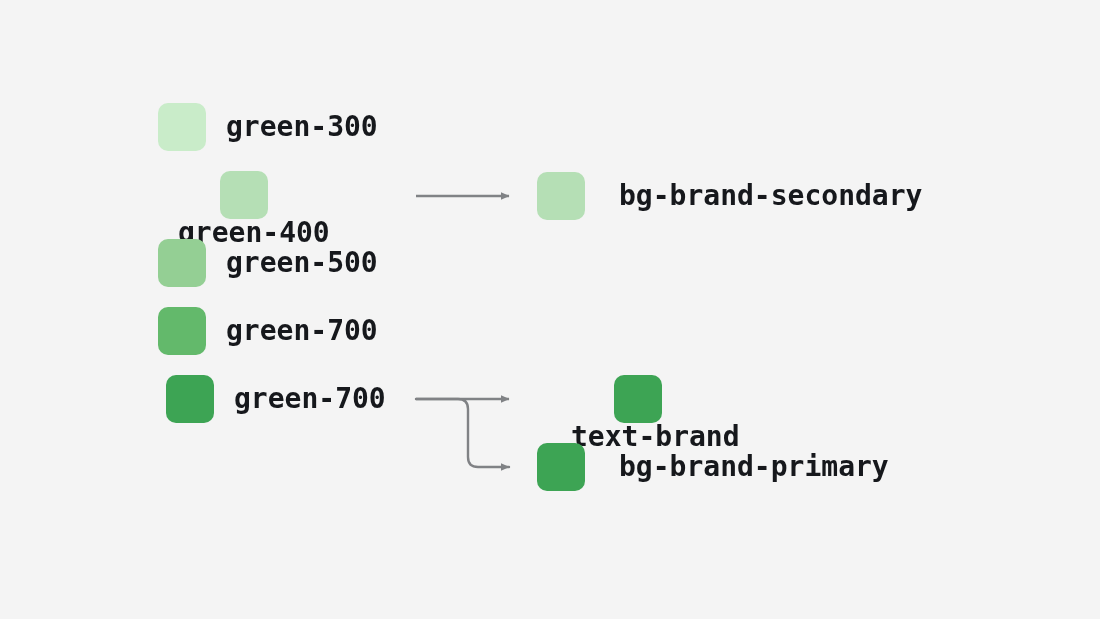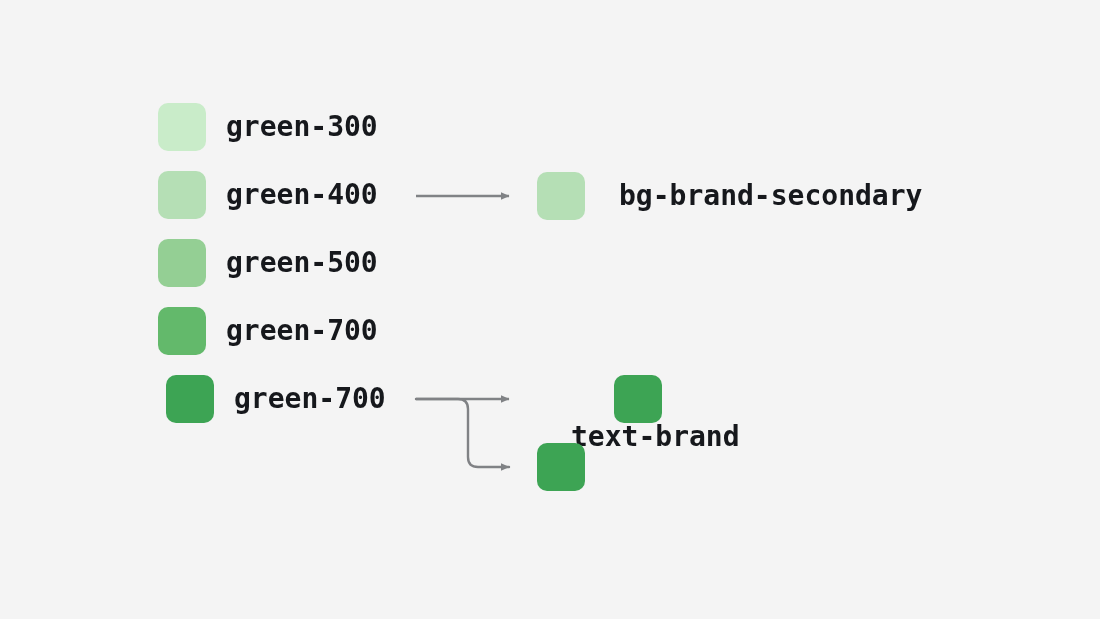--- a/index.html
+++ b/index.html
@@ -81,21 +81,21 @@
     <path d="M416,399 L509,399" fill="none" stroke="#808285" stroke-width="2.4" marker-end="url(#arrowhead)"></path>
 
     <path d="M416,399 L458,399 Q468,399 468,409 L468,457 Q468,467 478,467 L509,467" fill="none" stroke="#808285" stroke-width="2.4" stroke-linecap="round" marker-end="url(#arrowhead)"></path>
   </svg>
 
   <div class="ramp-row" style="top:103px;">
     <span class="swatch" style="background-color: rgb(201, 236, 201);"></span>
     <span class="swatch-label" style="color: rgb(22, 24, 28);">green-300</span>
   </div>
 
-  <div class="ramp-row" style="top:171px;">
+  <div class="ramp-row" style="top:171px;flex-direction:column;">
     <span class="swatch" style="background-color: rgb(181, 223, 181);"></span>
     <span class="swatch-label" style="color: rgb(22, 24, 28);">green-400</span>
   </div>
 
   <div class="ramp-row" style="top:239px;">
     <span class="swatch" style="background-color: rgb(148, 207, 148);"></span>
     <span class="swatch-label" style="color: rgb(22, 24, 28);">green-500</span>
   </div>
 
   <div class="ramp-row" style="top:307px;">
@@ -113,15 +113,16 @@
     <span class="swatch-label" style="color: rgb(22, 24, 28);">bg-brand-secondary</span>
   </div>
 
   <div class="token-row" style="top:375px;flex-direction:column;">
     <span class="swatch" style="background-color: rgb(61, 164, 84);"></span>
     <span class="swatch-label" style="color: rgb(22, 24, 28);">text-brand</span>
   </div>
 
   <div class="token-row" style="top:443px;">
     <span class="swatch" style="background-color: rgb(61, 164, 84);"></span>
+    <span class="swatch-label" style="color: rgb(22, 24, 28);">bg-brand-primary</span>
   </div>
 
 </div>
 
 </body></html>

